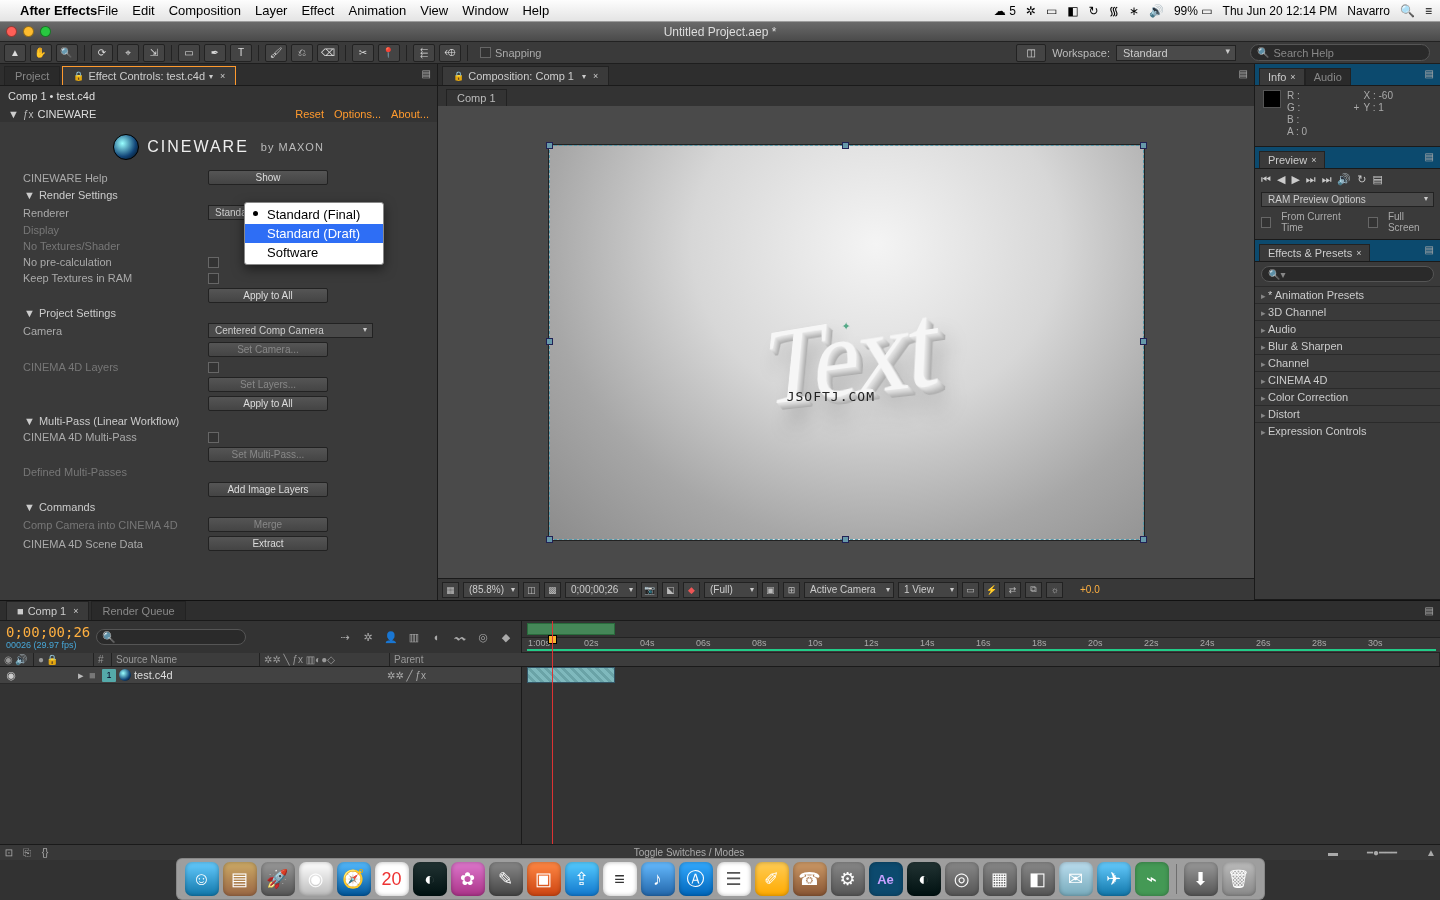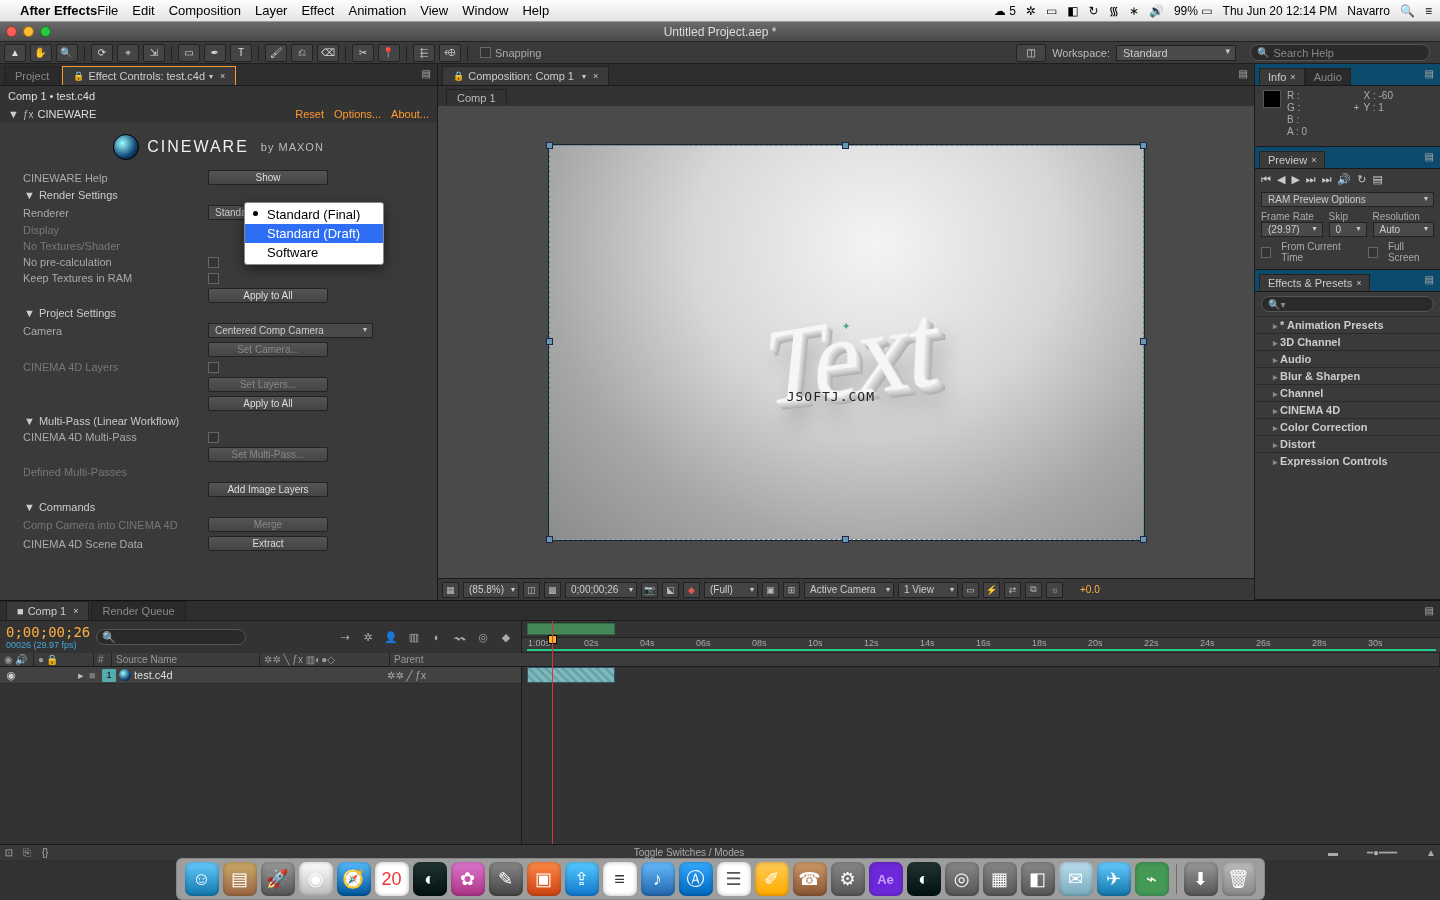--- a/index.html
+++ b/index.html
@@ -109,21 +109,21 @@
 .rptab{background:#3a3a3a;border:1px solid #222;border-bottom:none;padding:2px 8px;font-size:11px;color:#ccc;display:flex;align-items:center;}
 .rptab.in{background:#2a2a2a;color:#888;}
 .rptab .x{font-size:9px;margin-left:4px;}
 .rpbody{padding:4px 8px;font-size:10px;color:#aaa;}
 .infogrid{display:grid;grid-template-columns:1fr 1fr;gap:1px 8px;font-size:10px;}
 .infoswatch{width:18px;height:18px;background:#000;border:1px solid #555;float:left;margin-right:6px;}
 .prevctrl{display:flex;gap:6px;padding:4px 6px;font-size:11px;color:#ccc;}
 .prevctrl span{cursor:pointer;}
 .ramddrow{display:flex;gap:6px;padding:2px 6px;align-items:center;}
 .ramlabel{font-size:10px;color:#aaa;}
-.eplist .item{padding:2px 18px;border-top:1px solid #2a2a2a;color:#ccc;font-size:11px;font-weight:bold;}
+.eplist .item{padding:2px 6px;border-top:1px solid #2a2a2a;color:#ccc;font-size:11px;}
 .eplist .item:before{content:"▸ ";color:#888;font-size:9px;}
 .epsearch{margin:4px 6px;height:16px;background:#2a2a2a;border:1px solid #555;border-radius:8px;display:flex;align-items:center;padding:0 6px;color:#888;font-size:10px;}
 
 
 .timeline{height:260px;background:#333;border-top:1px solid #111;display:flex;flex-direction:column;}
 .tltabs{height:20px;background:#2e2e2e;display:flex;align-items:flex-end;padding-left:6px;border-bottom:1px solid #1a1a1a; position:relative;}
 .tltop{height:32px;display:flex;}
 .tltopleft{width:522px;display:flex;align-items:center;padding:0 6px;border-right:1px solid #1a1a1a;gap:6px;}
 .timecode{color:#ffb040;font-size:14px;font-family:monospace;}
 .framestxt{color:#47a7d8;font-size:9px;}
@@ -159,21 +159,21 @@
 .dockic{width:34px;height:34px;border-radius:7px;display:flex;align-items:center;justify-content:center;font-size:18px;color:#fff;box-shadow:inset 0 0 4px rgba(0,0,0,0.3);}
 .d1{background:linear-gradient(#6cf,#17a)}.d2{background:linear-gradient(#ca6,#964)}
 .d3{background:linear-gradient(#999,#555)}.d4{background:linear-gradient(#fff,#bbb)}
 .d5{background:linear-gradient(#5bf,#059)}.d6{background:#fff;color:#e33}
 .d7{background:linear-gradient(#233,#011)}.d8{background:linear-gradient(#d7c,#a38)}
 .d9{background:linear-gradient(#888,#444)}.d10{background:linear-gradient(#f84,#c41)}
 .d11{background:linear-gradient(#5cf,#17c)}.d12{background:#fff;color:#333}
 .d13{background:linear-gradient(#6bf,#26a)}.d14{background:linear-gradient(#3af,#06b)}
 .d15{background:#fff;color:#555}.d16{background:linear-gradient(#fc5,#fa0)}
 .d17{background:linear-gradient(#c96,#853)}.d18{background:linear-gradient(#888,#555)}
-.d19{background:#6d28d9;color:#c6a0ff;font-weight:bold;font-size:13px}
+.d19{background:#0c4a6e;color:#c6a0ff;font-weight:bold;font-size:13px}
 .d20{background:linear-gradient(#233,#011)}.d21{background:linear-gradient(#888,#555)}
 .d22{background:linear-gradient(#888,#555)}.d23{background:linear-gradient(#888,#555)}
 .d24{background:linear-gradient(#bde,#7ab)}.d25{background:linear-gradient(#6cf,#17a)}
 .d26{background:#495;}.d27{background:linear-gradient(#999,#555)}
 .d28{background:linear-gradient(#bbb,#888)}
 .docksep{width:1px;height:30px;background:rgba(0,0,0,0.3);margin:2px 3px;}
 </style>
 </head>
 <body>
 
@@ -475,34 +475,20 @@
         <span>▶</span>
         <span>⏭</span>
         <span>⏭</span>
         <span>🔊</span>
         <span>↻</span>
         <span>▤</span>
       </div>
       <div class="ramddrow">
           <div class="aedd" style="flex:1"><span>RAM Preview Options</span></div>
         </div>
-      <div class="ramddrow">
-        <div style="flex:1">
-            <div class="ramlabel">Frame Rate</div>
-            <div class="aedd"><span>(29.97)</span></div>
-          </div>
-        <div style="width:38px">
-            <div class="ramlabel">Skip</div>
-            <div class="aedd"><span>0</span></div>
-          </div>
-        <div style="flex:1">
-            <div class="ramlabel">Resolution</div>
-            <div class="aedd"><span>Auto</span></div>
-          </div>
-      </div>
       <div class="ramddrow" style="font-size:10px;color:#aaa;gap:10px;padding-bottom:6px">
         <span class="chk"></span>
           <span>From Current Time</span>
         <span class="chk"></span>
           <span>Full Screen</span>
       </div>
     </div>
     <div class="rpanel" style="flex:1;display:flex;flex-direction:column">
       <div class="rphead">
         <div class="rptab">

